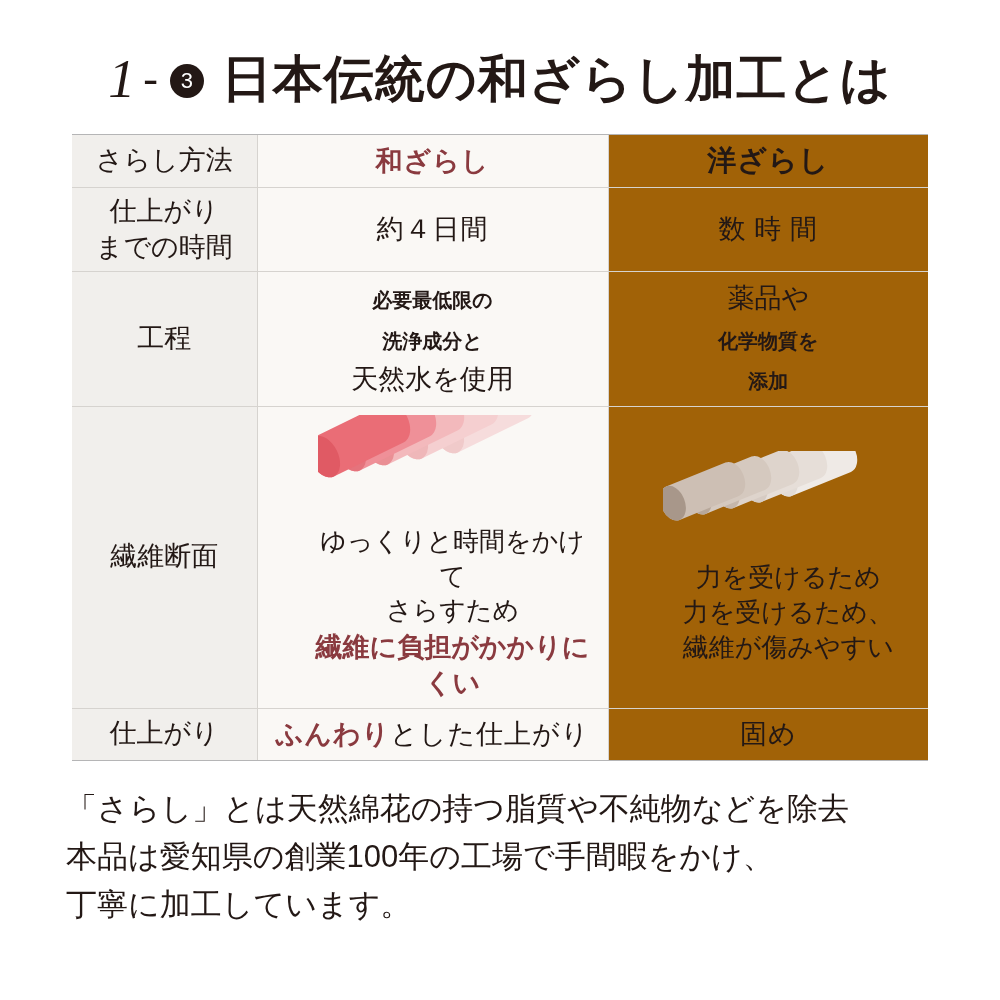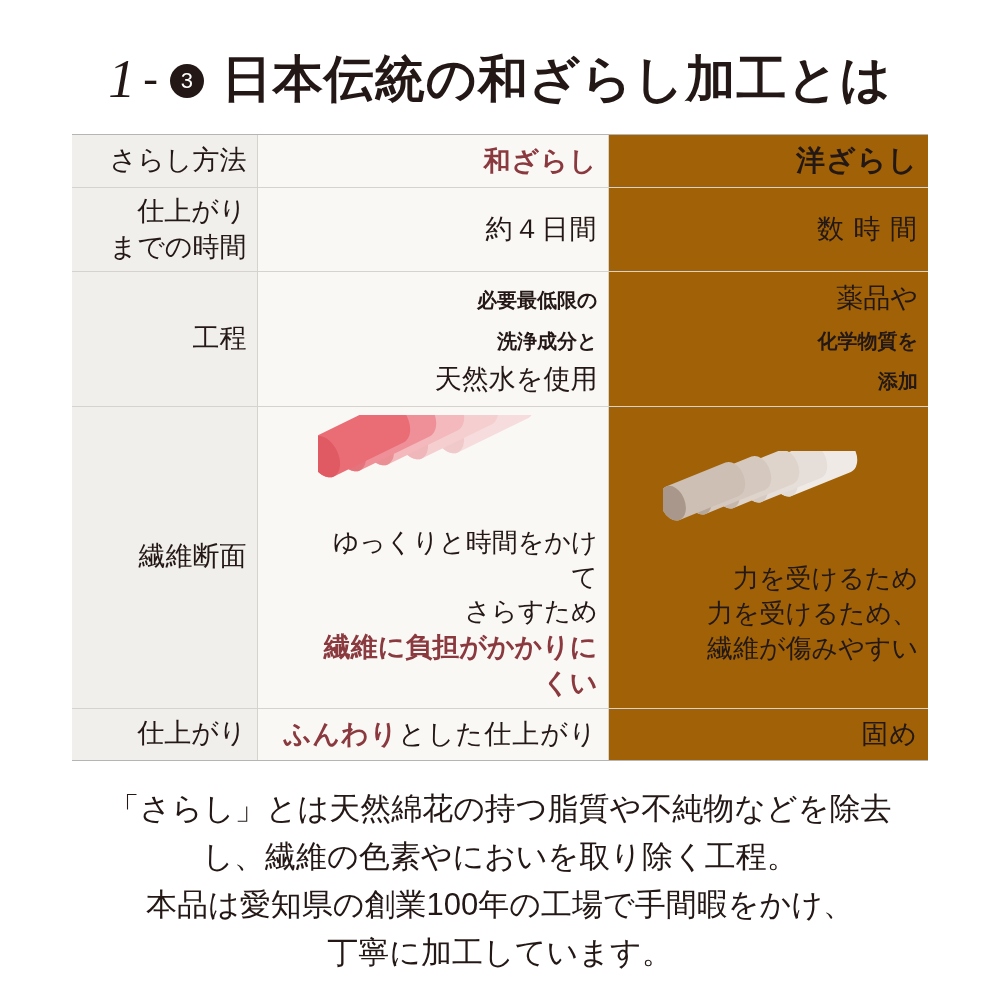--- a/index.html
+++ b/index.html
@@ -72,22 +72,23 @@
     border-bottom: 1px solid #b5b5b6;
   }
   table.compare {
     width: 856px;
     border-collapse: collapse;
     table-layout: fixed;
   }
   table.compare td {
     border-bottom: 1px solid #d6d3cf;
     vertical-align: middle;
-    text-align: right;
+    text-align: center;
     padding: 6px 10px;
+    font-family: Liberation Serif, serif;
   }
   table.compare tr:last-child td { border-bottom: none; }
 
   col.c-label { width: 185px; }
   col.c-wa    { width: 351px; }
   col.c-yo    { width: 320px; }
 
   td.label {
     background: #f1efec;
     border-right: 1px solid #d6d3cf;
@@ -150,21 +151,20 @@
     font-size: 27px;
   }
 
   
   .footer {
     margin: 26px 66px 0 66px;
     font-size: 31px;
     line-height: 1.42;
     color: #231815;
     letter-spacing: 0px;
-    text-align: center;
   }
   .footer p { margin: 0; }
   .footer p + p { margin-top: 4px; }
 </style>
 </head>
 <body>
 
 <div class="title-row">
   <span class="title-num">1</span>
   <span class="title-dash">-</span>
@@ -294,16 +294,15 @@
       <td class="yo">
         <span class="plain">固め</span>
       </td>
     </tr>
   </tbody>
 </table>
 </div>
 
 <div class="footer">
   <p>「さらし」とは天然綿花の持つ脂質や不純物などを除去</p>
-  <p>し、繊維の色素やにおいを取り除く工程。</p>
   <p>本品は愛知県の創業100年の工場で手間暇をかけ、</p>
   <p>丁寧に加工しています。</p>
 </div>
 
 </body></html>

